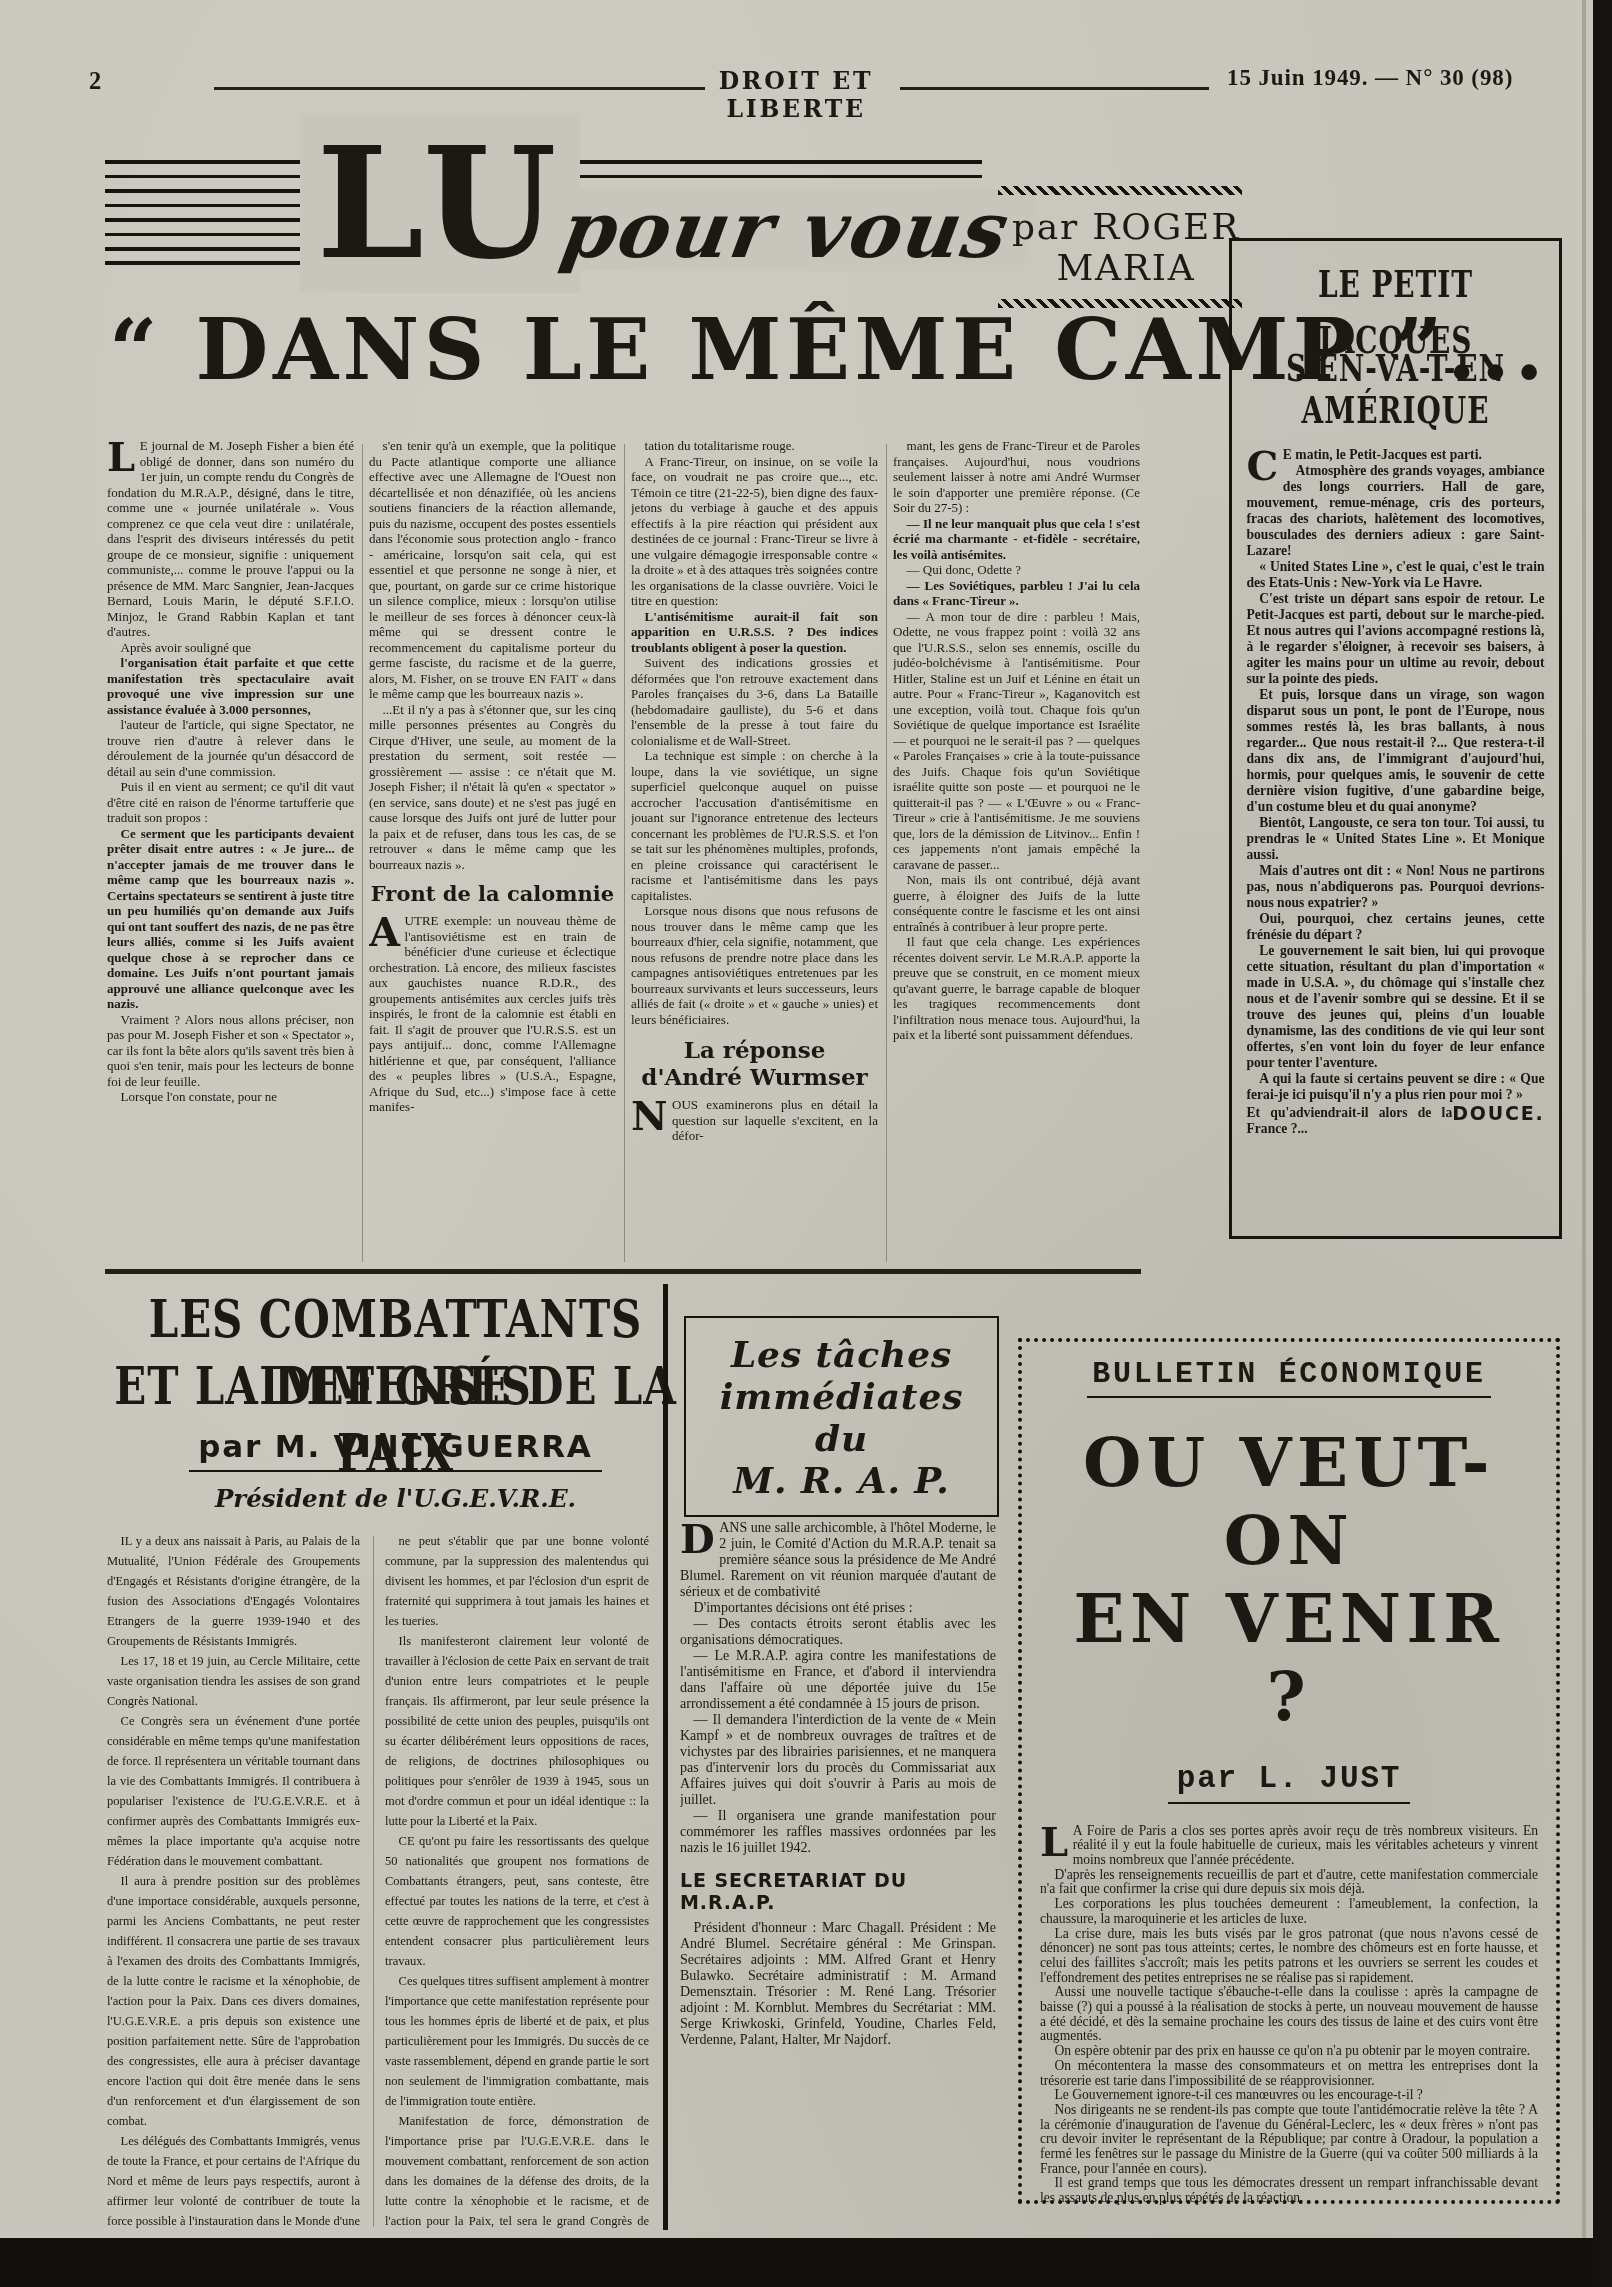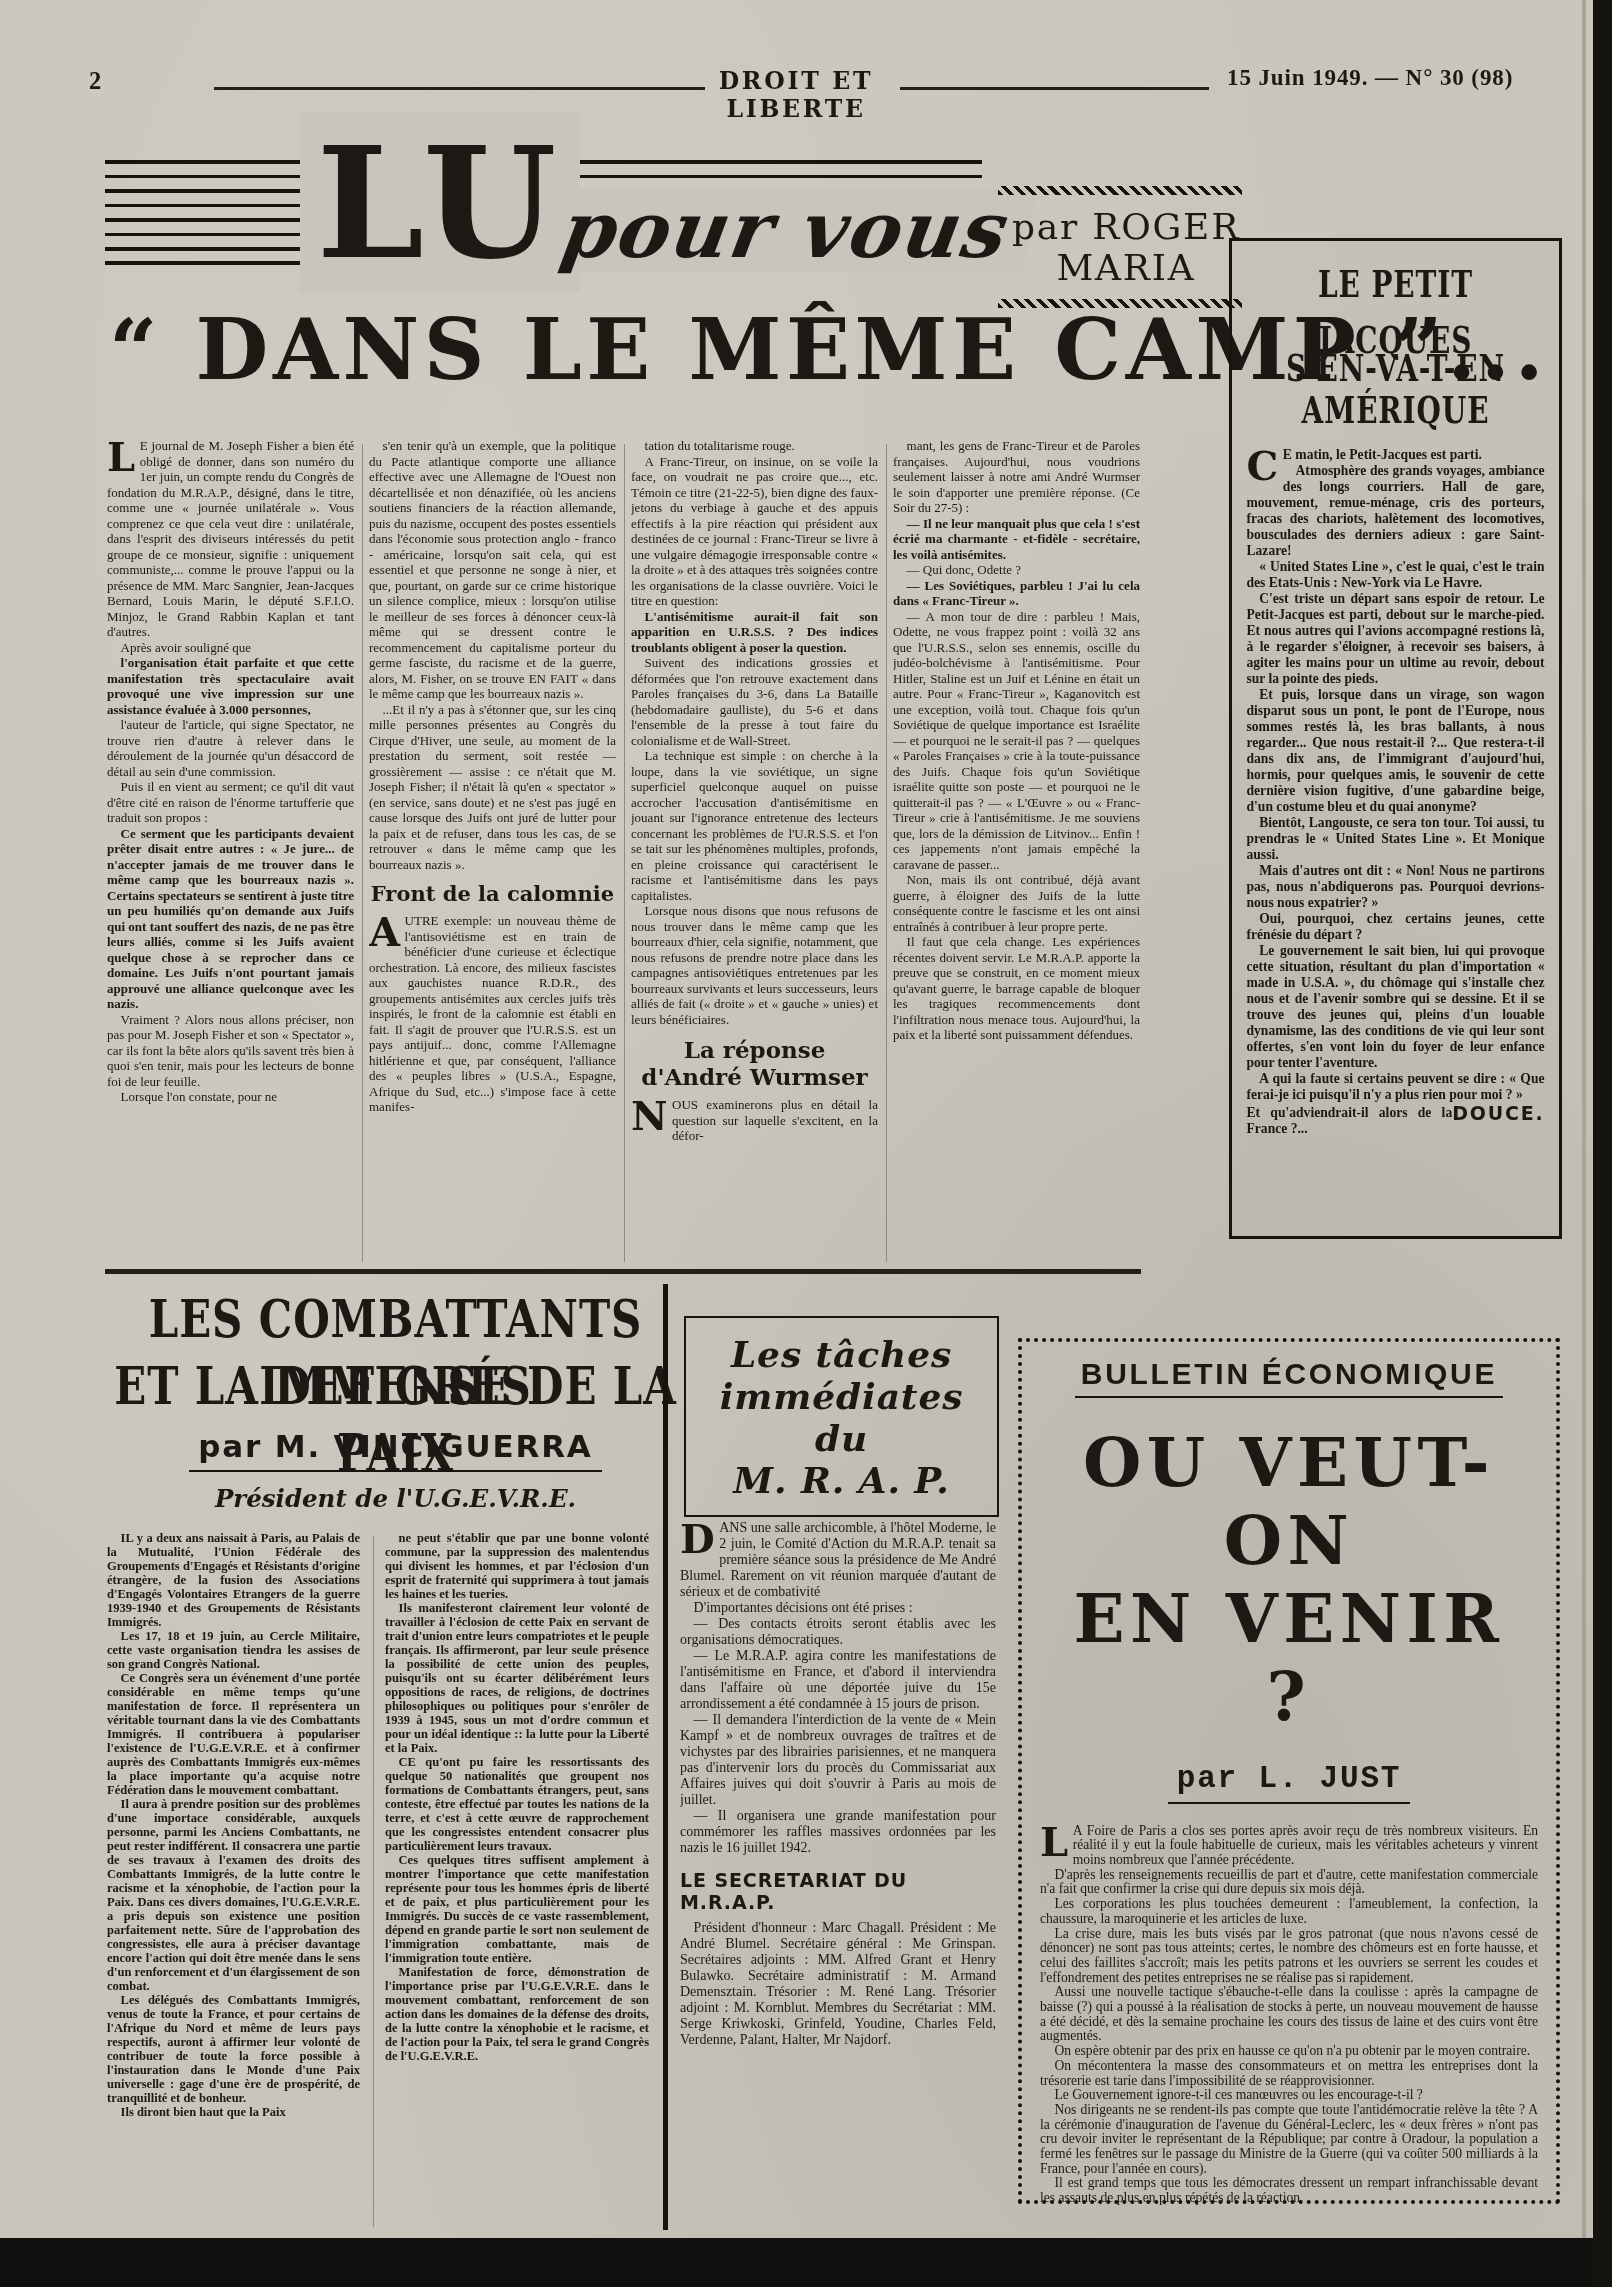--- a/index.html
+++ b/index.html
@@ -56,34 +56,34 @@
   .sidebody p{margin:0;text-indent:12.7px;}
   .sig{font-weight:900;font-size:19px;letter-spacing:1.8px;float:right;font-family:"DejaVu Sans",sans-serif;}
 
   
   .comb-h{font-family:"DejaVu Serif",serif;font-weight:700;font-size:42px;line-height:53px;
       text-align:center;letter-spacing:0.9px;transform:scaleY(1.25);transform-origin:center top;}
   .byline{font-size:35px;text-align:center;}
   .byline .nm{font-weight:700;font-family:"DejaVu Sans",sans-serif;font-size:31px;letter-spacing:1.8px;}
   .underline{display:inline-block;border-bottom:2.7px solid #17140f;padding:0 9px 5.5px 9px;}
   .role{font-style:italic;font-weight:700;font-size:24.5px;text-align:center;font-family:"DejaVu Serif",serif;}
-  .comb-col{font-size:12.5px;line-height:14px;font-weight:700;}
+  .comb-col{font-size:12.5px;line-height:20px;font-weight:400;}
 
   
   .mrapbox{border:2.7px solid #17140f;padding:14.5px 5.5px;text-align:center;}
   .mrapbox p{margin:0;font-family:"DejaVu Serif",serif;font-style:italic;font-weight:900;
       font-size:36px;line-height:42px;letter-spacing:0.9px;}
   .mrap-body{font-size:14px;line-height:16px;}
   .mrap-sub{font-weight:700;font-size:19px;font-family:"DejaVu Sans",sans-serif;letter-spacing:0.9px;
       margin:12.7px 0 7.3px 0;}
   .mrap-sec{font-size:14px;line-height:16px;}
 
   
   .bullbox{border:4.5px dotted #15120d;padding:14.5px 18px;}
-  .kicker{font-size:30px;font-weight:700;letter-spacing:2.7px;text-align:center;font-family:Liberation Sans, sans-serif;}
+  .kicker{font-size:30px;font-weight:700;letter-spacing:2.7px;text-align:center;font-family:Liberation Mono, monospace;}
   .kicker span{display:inline-block;border-bottom:2.7px solid #17140f;padding:0 5.5px 5.5px 5.5px;}
   .bull-h{font-family:"DejaVu Serif",serif;font-weight:900;font-size:67px;line-height:78px;
       text-align:center;letter-spacing:5.5px;}
   .bull-by{font-size:31px;text-align:center;}
   .bull-by .nm{font-weight:700;font-family:Liberation Mono, monospace;letter-spacing:1.8px;}
   .bull-body{font-size:13.6px;line-height:14.7px;text-align:justify;}
   .bull-body p{margin:0;text-indent:14.5px;}
 </style>
 </head>
 <body>

